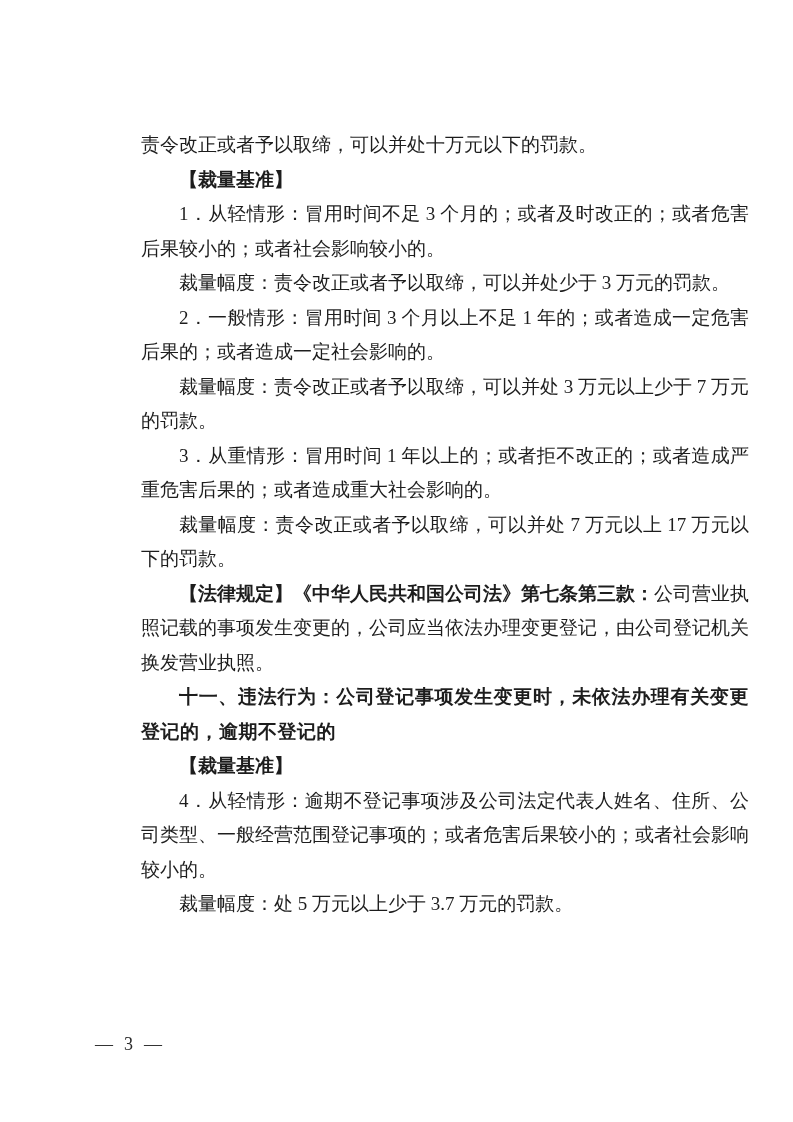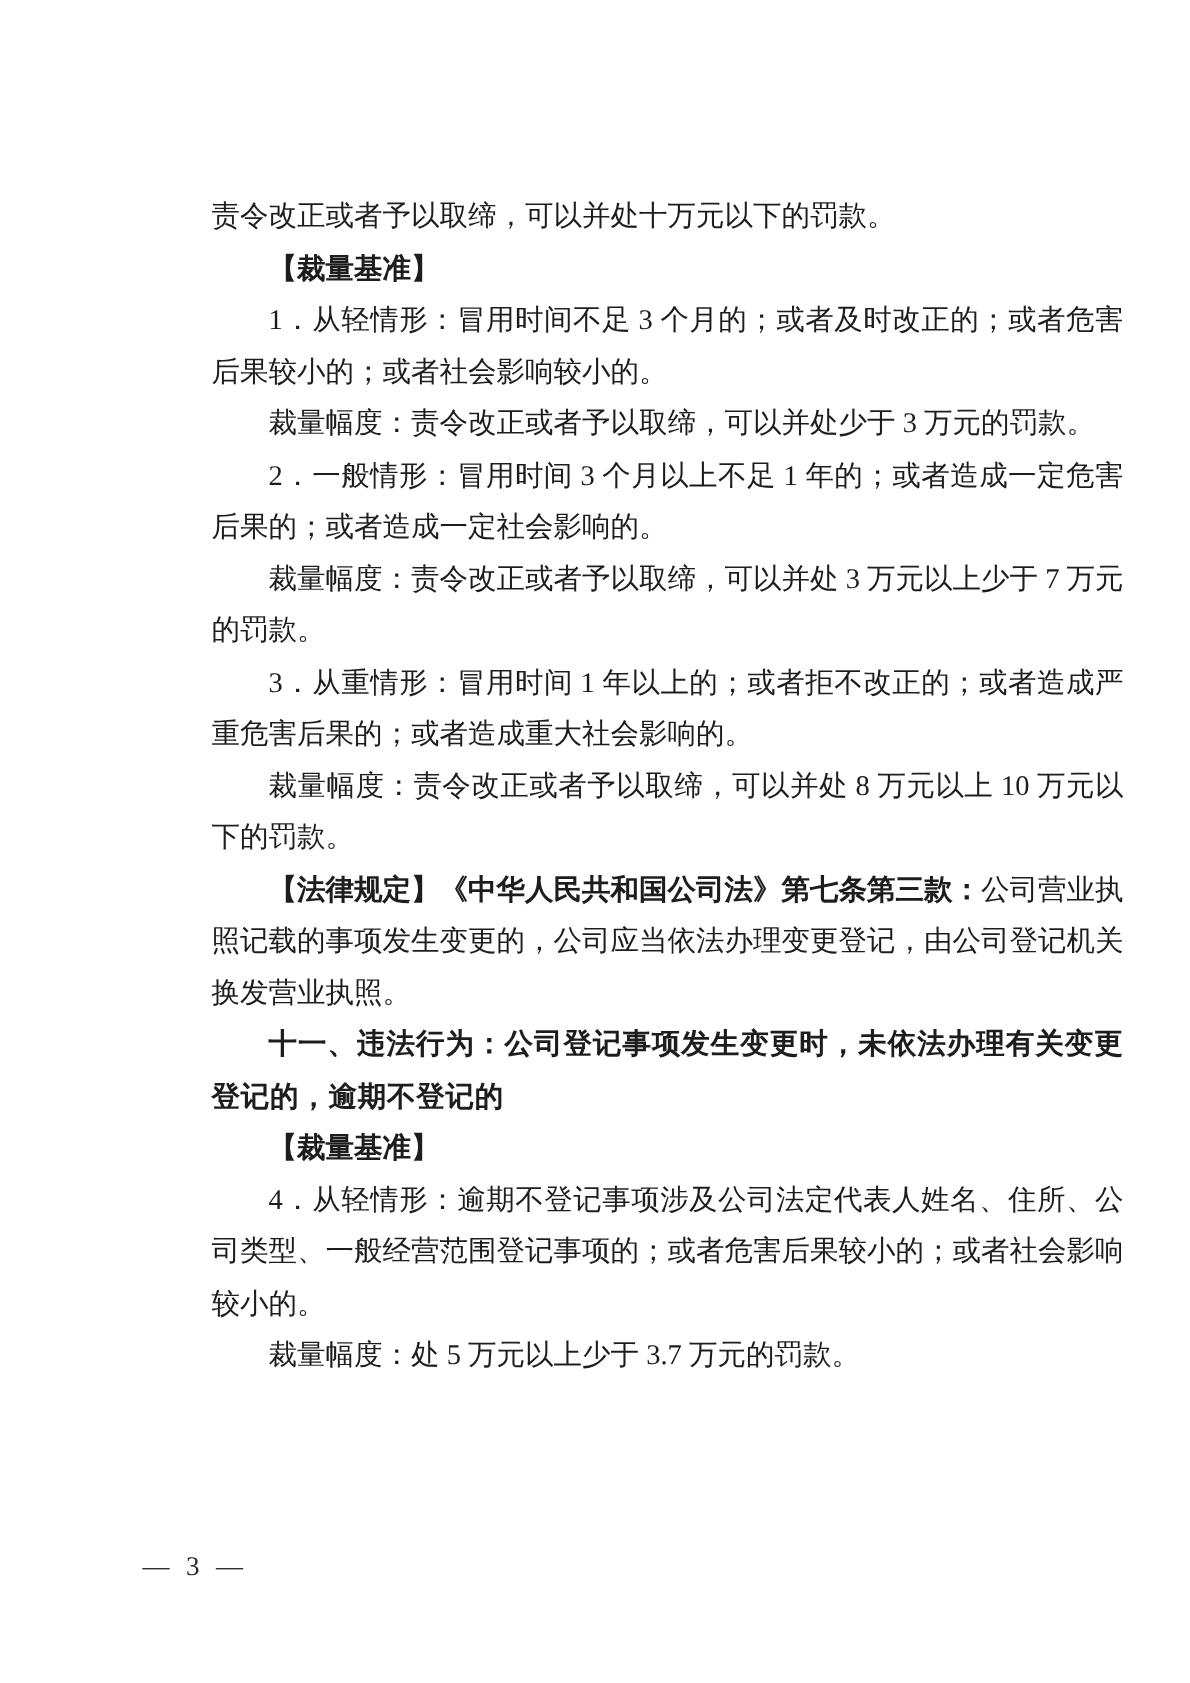--- a/index.html
+++ b/index.html
@@ -65,21 +65,21 @@
     <p class="para indent">1．从轻情形：冒用时间不足 3 个月的；或者及时改正的；或者危害后果较小的；或者社会影响较小的。</p>
 
     <p class="para indent">裁量幅度：责令改正或者予以取缔，可以并处少于 3 万元的罚款。</p>
 
     <p class="para indent">2．一般情形：冒用时间 3 个月以上不足 1 年的；或者造成一定危害后果的；或者造成一定社会影响的。</p>
 
     <p class="para indent">裁量幅度：责令改正或者予以取缔，可以并处 3 万元以上少于 7 万元的罚款。</p>
 
     <p class="para indent">3．从重情形：冒用时间 1 年以上的；或者拒不改正的；或者造成严重危害后果的；或者造成重大社会影响的。</p>
 
-    <p class="para indent">裁量幅度：责令改正或者予以取缔，可以并处 8 万元以上 10 万元以下的罚款。</p>
+    <p class="para indent">裁量幅度：责令改正或者予以取缔，可以并处 7 万元以上 17 万元以下的罚款。</p>
 
     <p class="para indent">
       <span class="bold">【法律规定】《中华人民共和国公司法》第七条第三款：</span><span>公司营业执照记载的事项发生变更的，公司应当依法办理变更登记，由公司登记机关换发营业执照。</span>
     </p>
 
     <p class="para indent heading-sans">十一、违法行为：公司登记事项发生变更时，未依法办理有关变更登记的，逾期不登记的</p>
 
 
     <p class="para indent bold">【裁量基准】</p>
 

